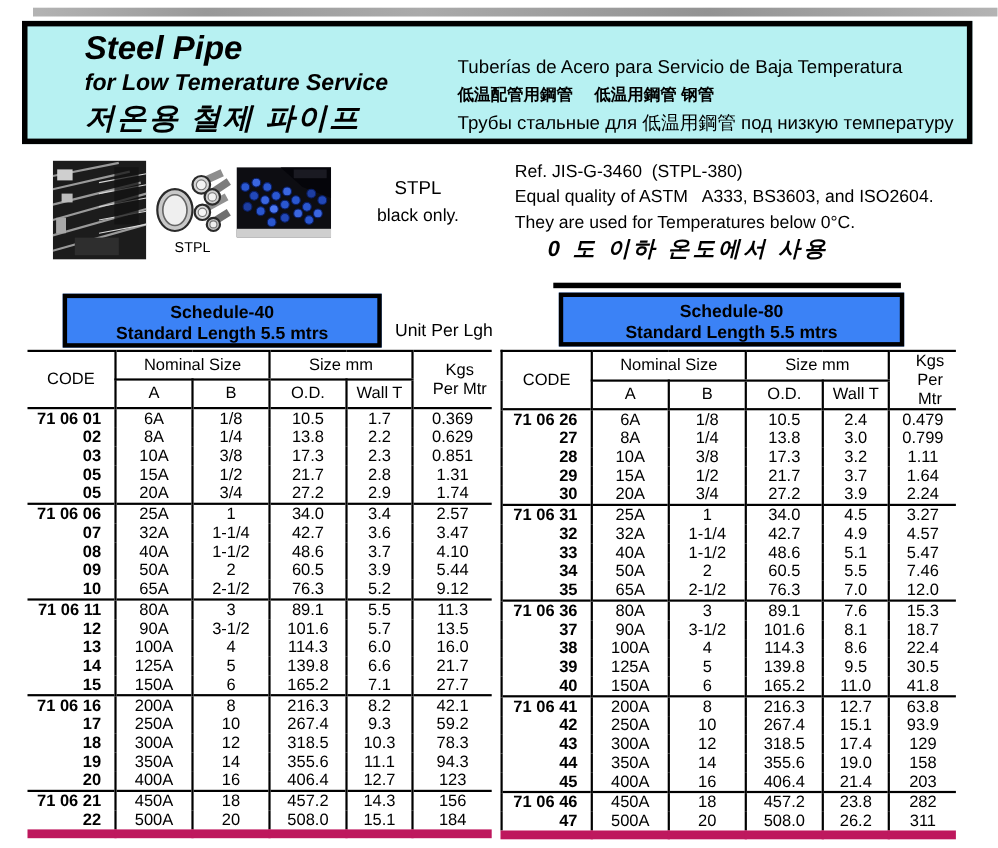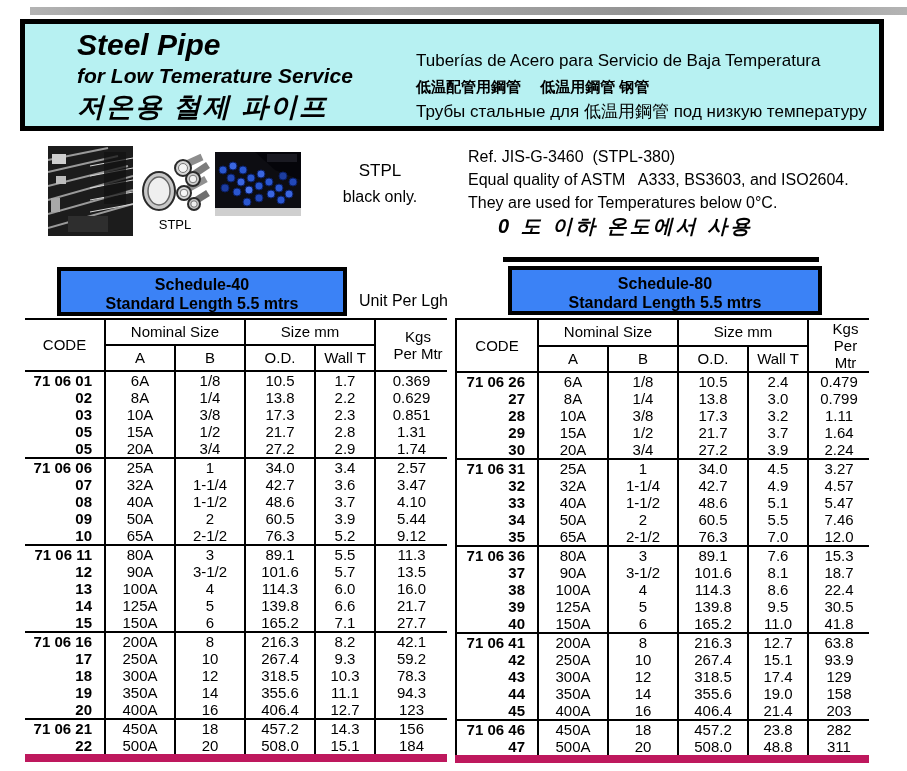--- a/index.html
+++ b/index.html
@@ -612,18 +612,18 @@
           <td>18</td>
           <td>457.2</td>
           <td>23.8</td>
           <td>282</td>
         </tr>
         <tr>
           <td class="code-cell">47</td>
           <td>500A</td>
           <td>20</td>
           <td>508.0</td>
-          <td>48.8</td>
+          <td>26.2</td>
           <td>311</td>
         </tr>
       </tbody>
     </table>
 </div>
 
 </body></html>

